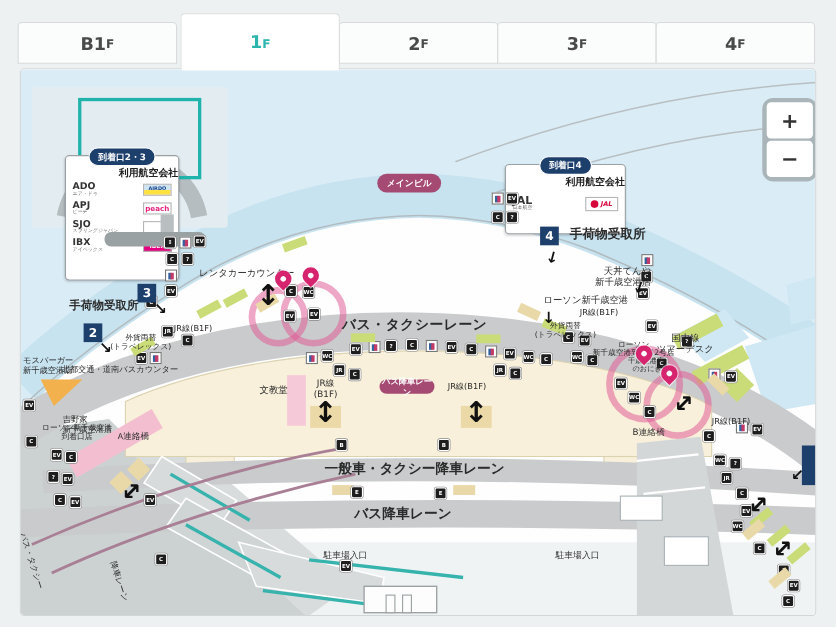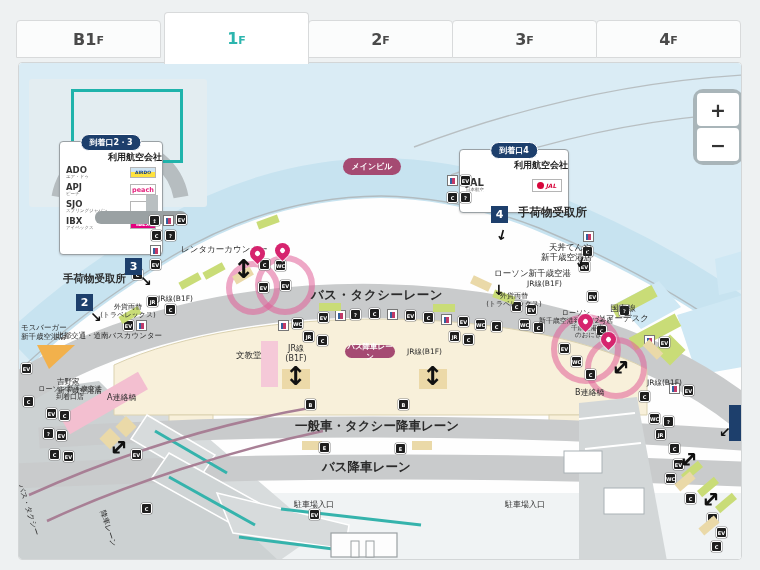--- a/index.html
+++ b/index.html
@@ -232,21 +232,21 @@
       <div class="mlabel" style="left: 556px; top: 269px; font-size: 6.5px;">のおにぎり</div>
       <div class="mlabel" style="left: 552px; top: 262px; font-size: 6.5px; text-align: center;">千歳空港店</div>
       <div class="mlabel" style="left: 522px; top: 179px; font-size: 8.5px; text-align: right;">天丼てんや
 新千歳空港店</div>
       <div class="mlabel" style="left: 139px; top: 231px; font-size: 7.5px;">JR線(B1F)</div>
       <div class="mlabel" style="left: 256px; top: 281px; font-size: 8px; width: 42px; text-align: center;">JR線
 (B1F)</div>
       <div class="mlabel" style="left: 388px; top: 284px; font-size: 7.5px;">JR線(B1F)</div>
       <div class="mlabel" style="left: 628px; top: 315px; font-size: 7.5px;">JR線(B1F)</div>
       <div class="mlabel" style="left: 556px; top: 325px; font-size: 8px;">B連絡橋</div>
-      <div class="mlabel" style="left: 88px; top: 330px; font-size: 8px;">A連絡橋</div>
+      <div class="mlabel" style="left: 88px; top: 330px; font-size: 8px; font-family: Liberation Mono, monospace;">A連絡橋</div>
       <div class="mlabel" style="left: 37px; top: 268px; font-size: 7.5px;">北都交通・道南バスカウンター</div>
       <div class="mlabel" style="left: 2px; top: 260px; font-size: 7.5px;">モスバーガー
 新千歳空港店</div>
       <div class="mlabel" style="left: 38px; top: 314px; font-size: 7.5px; width: 64px; ">吉野家
 新千歳空港店</div>
       <div class="mlabel" style="left: 12px; top: 322px; font-size: 7px; width: 78px; text-align: center;">ローソン新千歳空港
 到着口店</div>
       <div class="mlabel" style="left: 217px; top: 287px; font-size: 8.5px;">文教堂</div>
       <div class="mlabel" style="left: 292px; top: 224px; font-size: 12.5px; font-weight: 700; letter-spacing: 0.5px;">バス・タクシーレーン</div>
       <div class="mlabel" style="left: 276px; top: 355px; font-size: 12.5px; font-weight: 700;">一般車・タクシー降車レーン</div>

